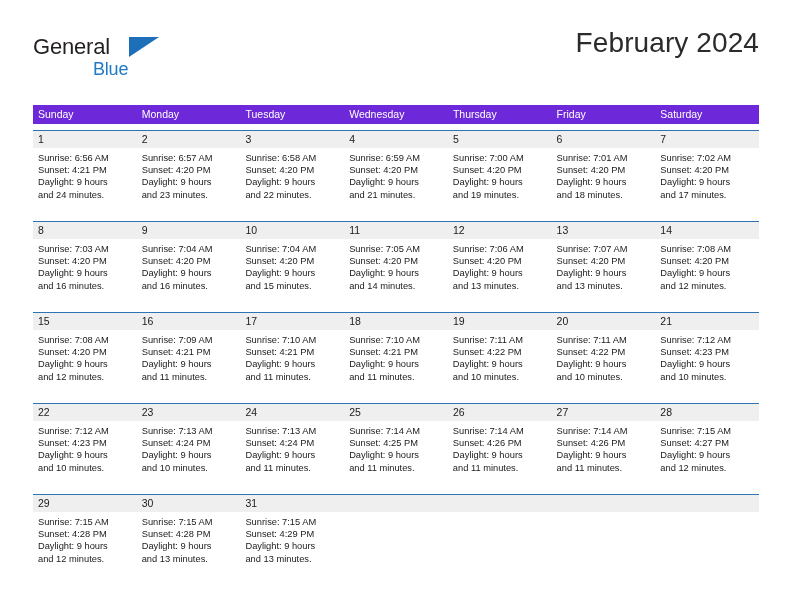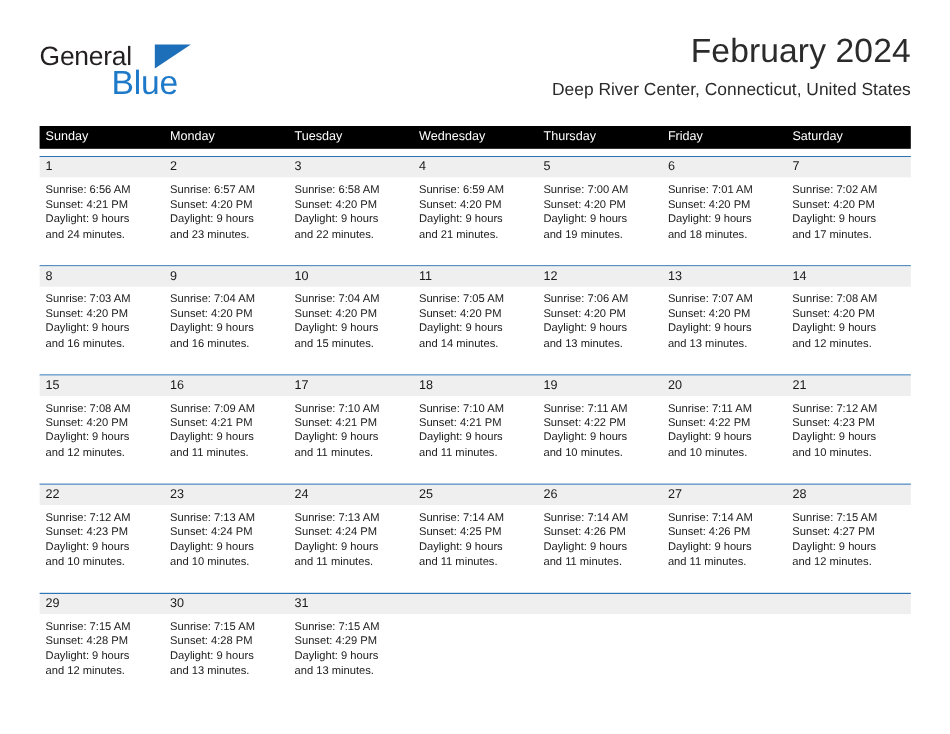--- a/index.html
+++ b/index.html
@@ -54,21 +54,21 @@
     top: 3px;
     width: 0;
     height: 0;
     border-left: 30px solid #1e6fba;
     border-bottom: 20px solid transparent;
   }
   .logo-blue {
     position: absolute;
     left: 60px;
     top: 22px;
-    font-size: 28px;
+    font-size: 18px;
     line-height: 26px;
     letter-spacing: -0.2px;
     color: #1e7ac8;
     font-family: "Liberation Sans", sans-serif;
   }
 
   .title-block {
     position: absolute;
     right: 0;
     top: 0;
@@ -93,21 +93,21 @@
   
   .calendar {
     position: absolute;
     left: 33px;
     top: 105px;
     width: 726px;
   }
 
   .dow-row {
     display: flex;
-    background: #000000;
+    background: #6d28d9;
     height: 19px;
   }
   .dow-cell {
     flex: 1 1 0;
     color: #ffffff;
     font-size: 10.5px;
     line-height: 19px;
     padding-left: 5px;
     box-sizing: border-box;
     white-space: nowrap;
@@ -164,21 +164,20 @@
   <div class="header">
 
     <div class="logo">
       <span class="logo-general">General</span>
       <span class="logo-tri"></span>
       <span class="logo-blue">Blue</span>
     </div>
 
     <div class="title-block">
       <div class="cal-title">February 2024</div>
-      <div class="cal-subtitle">Deep River Center, Connecticut, United States</div>
     </div>
 
   </div>
 
   <div class="calendar">
 
     <div class="dow-row">
       <div class="dow-cell">Sunday</div>
       <div class="dow-cell">Monday</div>
       <div class="dow-cell">Tuesday</div>

